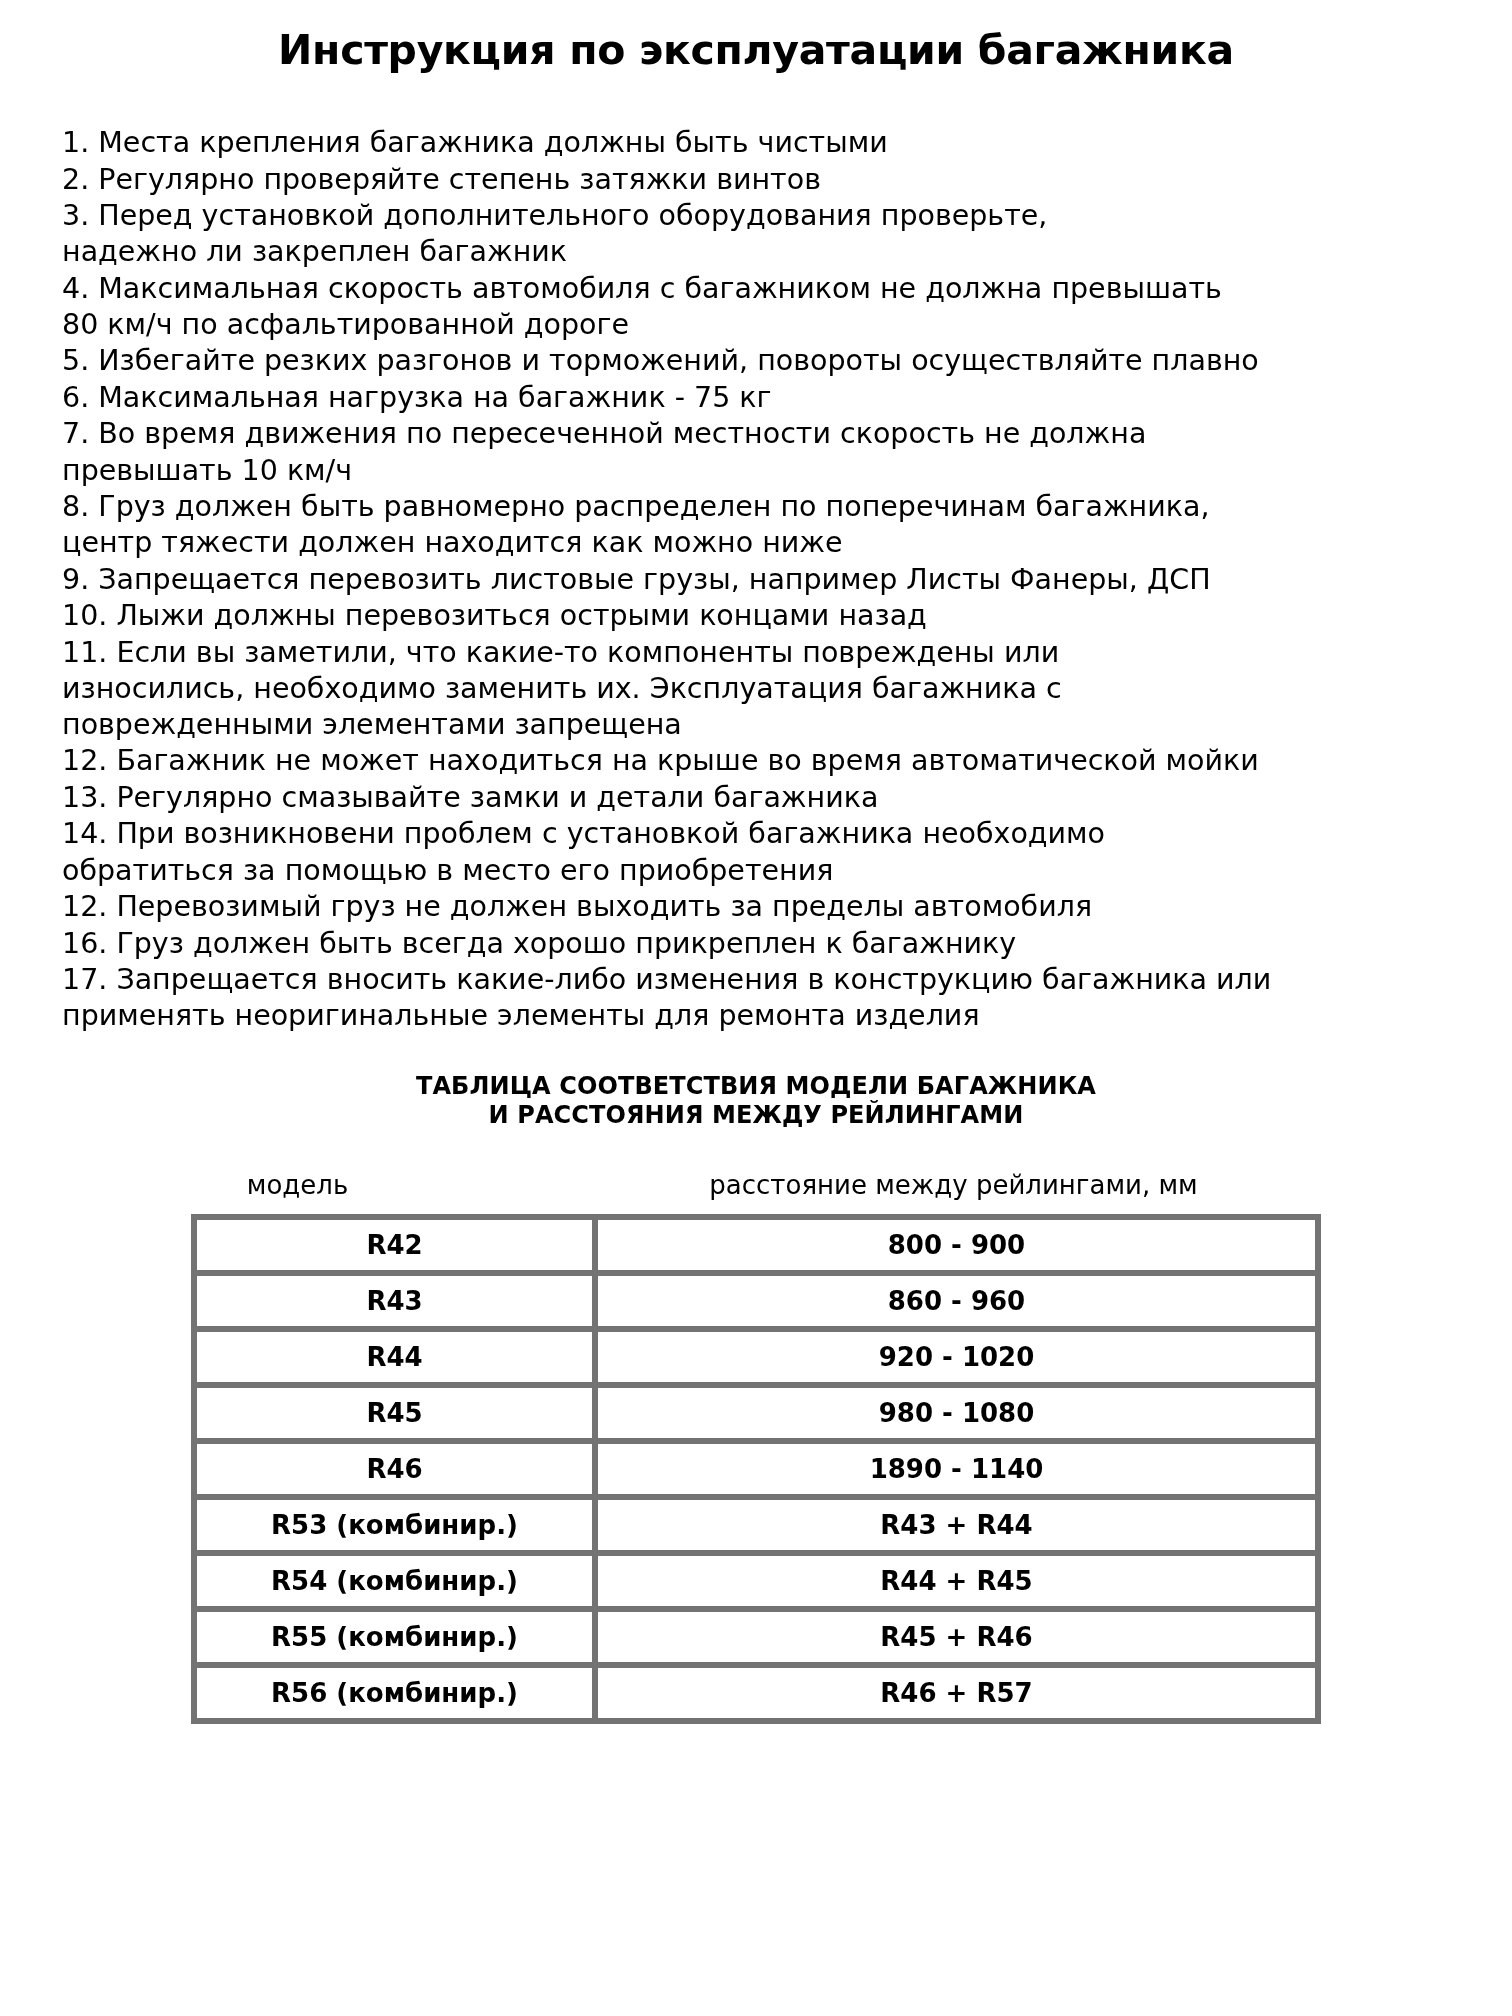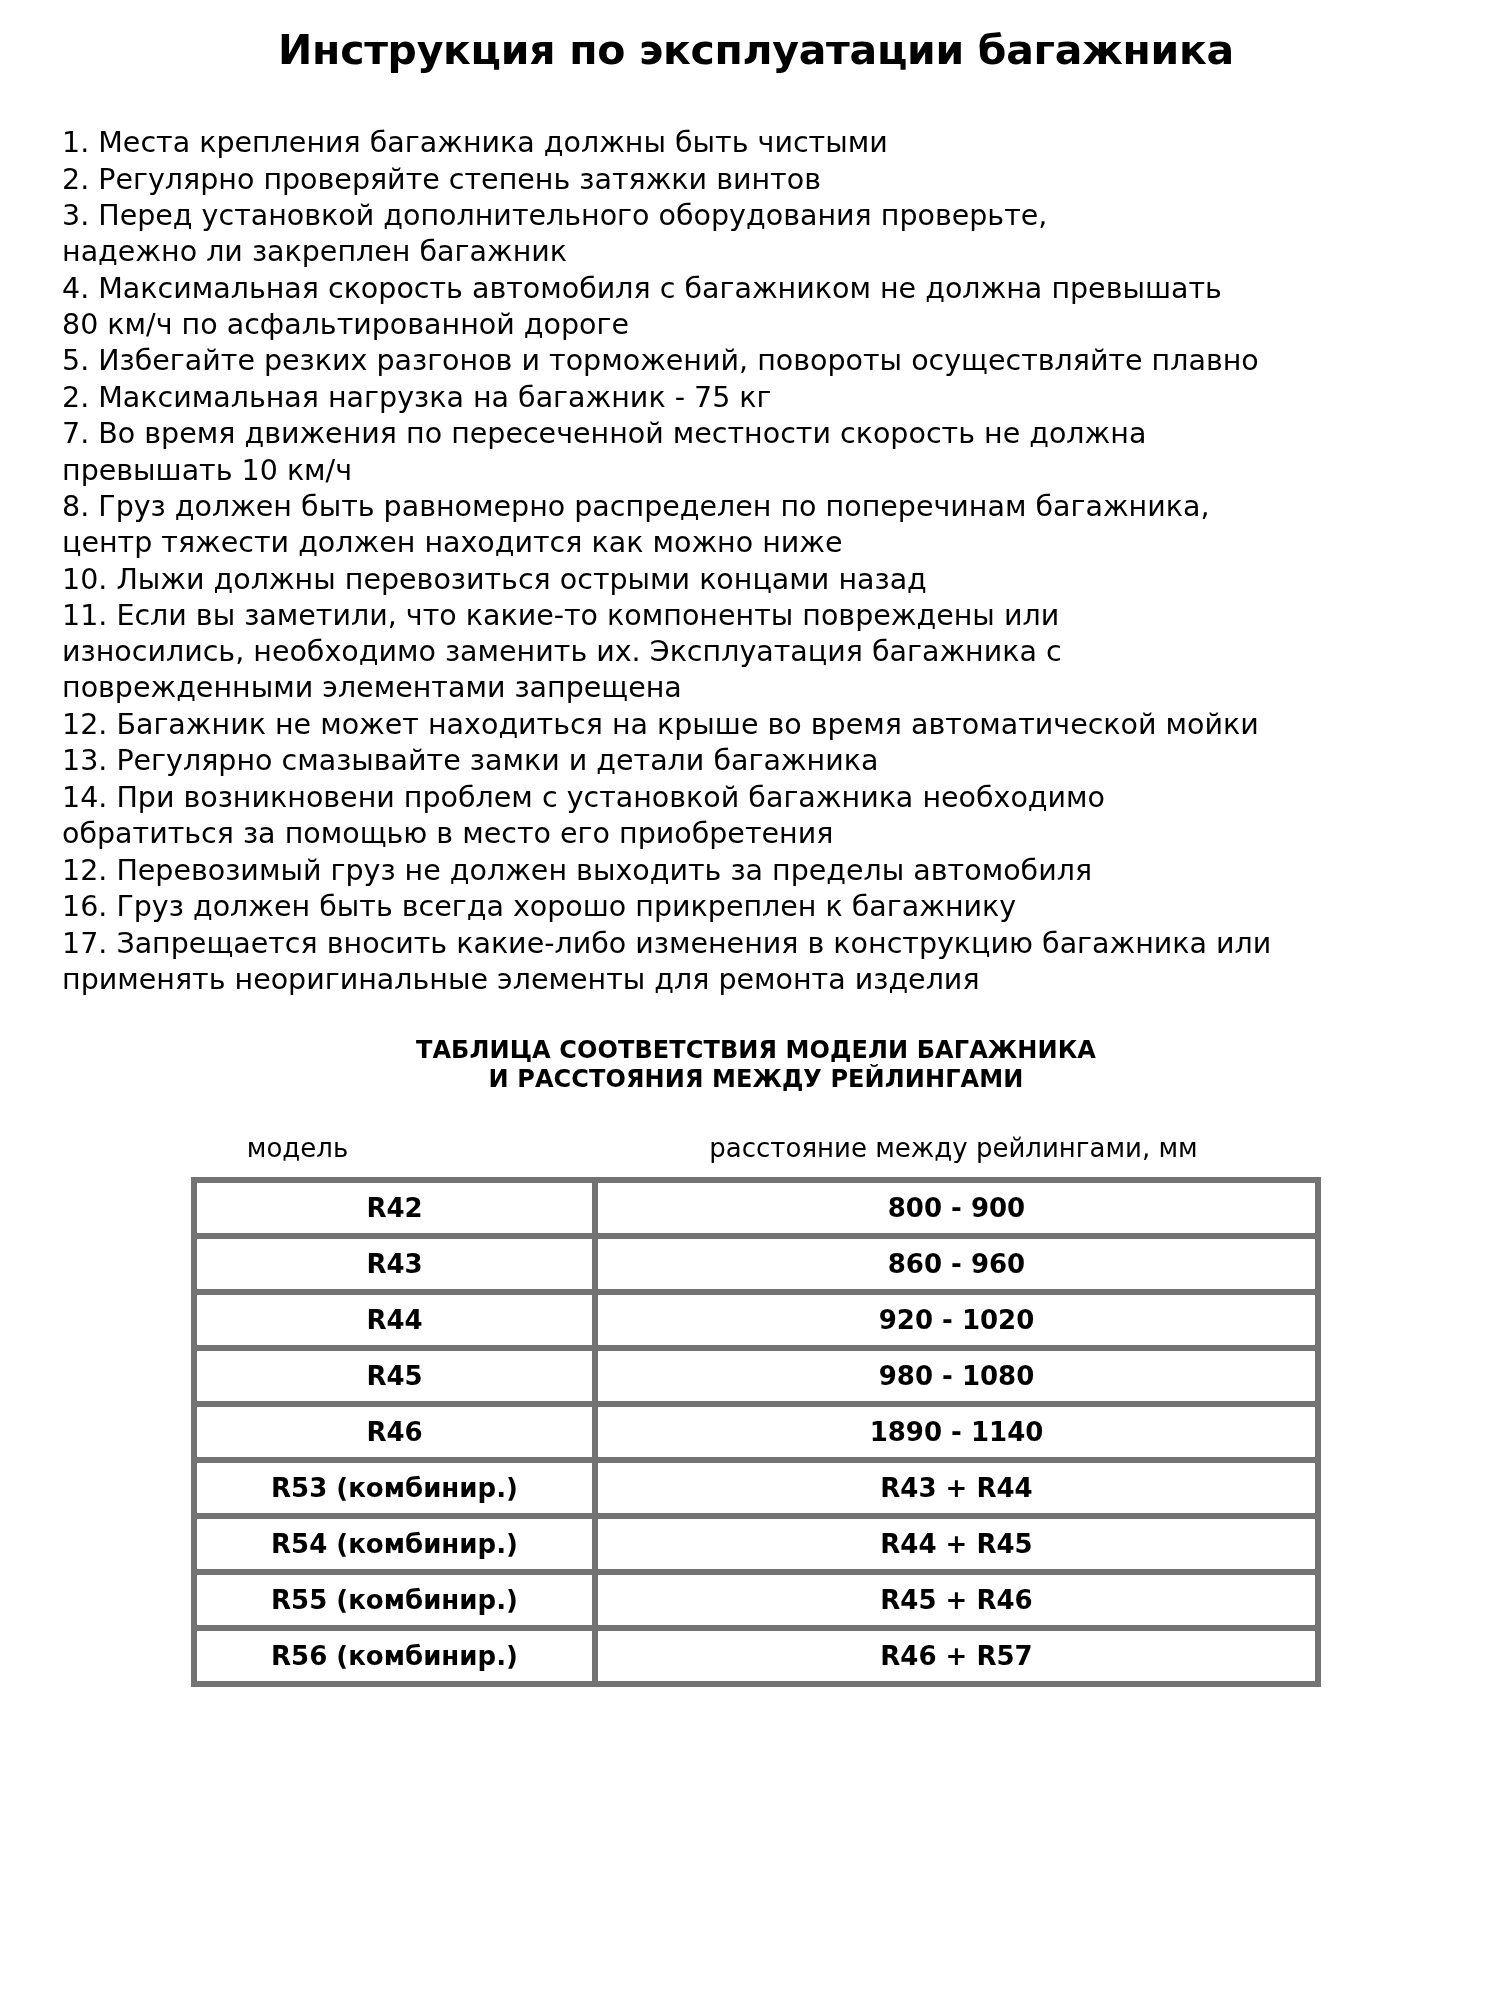--- a/index.html
+++ b/index.html
@@ -87,25 +87,26 @@
   <h1 class="doc-title">Инструкция по эксплуатации багажника</h1>
 
   <div class="rules">
     <p class="rule">1. Места крепления багажника должны быть чистыми</p>
     <p class="rule">2. Регулярно проверяйте степень затяжки винтов</p>
     <p class="rule">3. Перед установкой дополнительного оборудования проверьте,
 надежно ли закреплен багажник</p>
     <p class="rule">4. Максимальная скорость автомобиля с багажником не должна превышать
 80 км/ч по асфальтированной дороге</p>
     <p class="rule">5. Избегайте резких разгонов и торможений, повороты осуществляйте плавно</p>
-    <p class="rule">2. Максимальная нагрузка на багажник - 75 кг</p>
+    <p class="rule">6. Максимальная нагрузка на багажник - 75 кг</p>
     <p class="rule">7. Во время движения по пересеченной местности скорость не должна
 превышать 10 км/ч</p>
     <p class="rule">8. Груз должен быть равномерно распределен по поперечинам багажника,
 центр тяжести должен находится как можно ниже</p>
+    <p class="rule">9. Запрещается перевозить листовые грузы, например Листы Фанеры, ДСП</p>
     <p class="rule">10. Лыжи должны перевозиться острыми концами назад</p>
     <p class="rule">11. Если вы заметили, что какие-то компоненты повреждены или
 износились, необходимо заменить их. Эксплуатация багажника с
 поврежденными элементами запрещена</p>
     <p class="rule">12. Багажник не может находиться на крыше во время автоматической мойки</p>
     <p class="rule">13. Регулярно смазывайте замки и детали багажника</p>
     <p class="rule">14. При возникновени проблем с установкой багажника необходимо
 обратиться за помощью в место его приобретения</p>
     <p class="rule">12. Перевозимый груз не должен выходить за пределы автомобиля</p>
     <p class="rule">16. Груз должен быть всегда хорошо прикреплен к багажнику</p>

